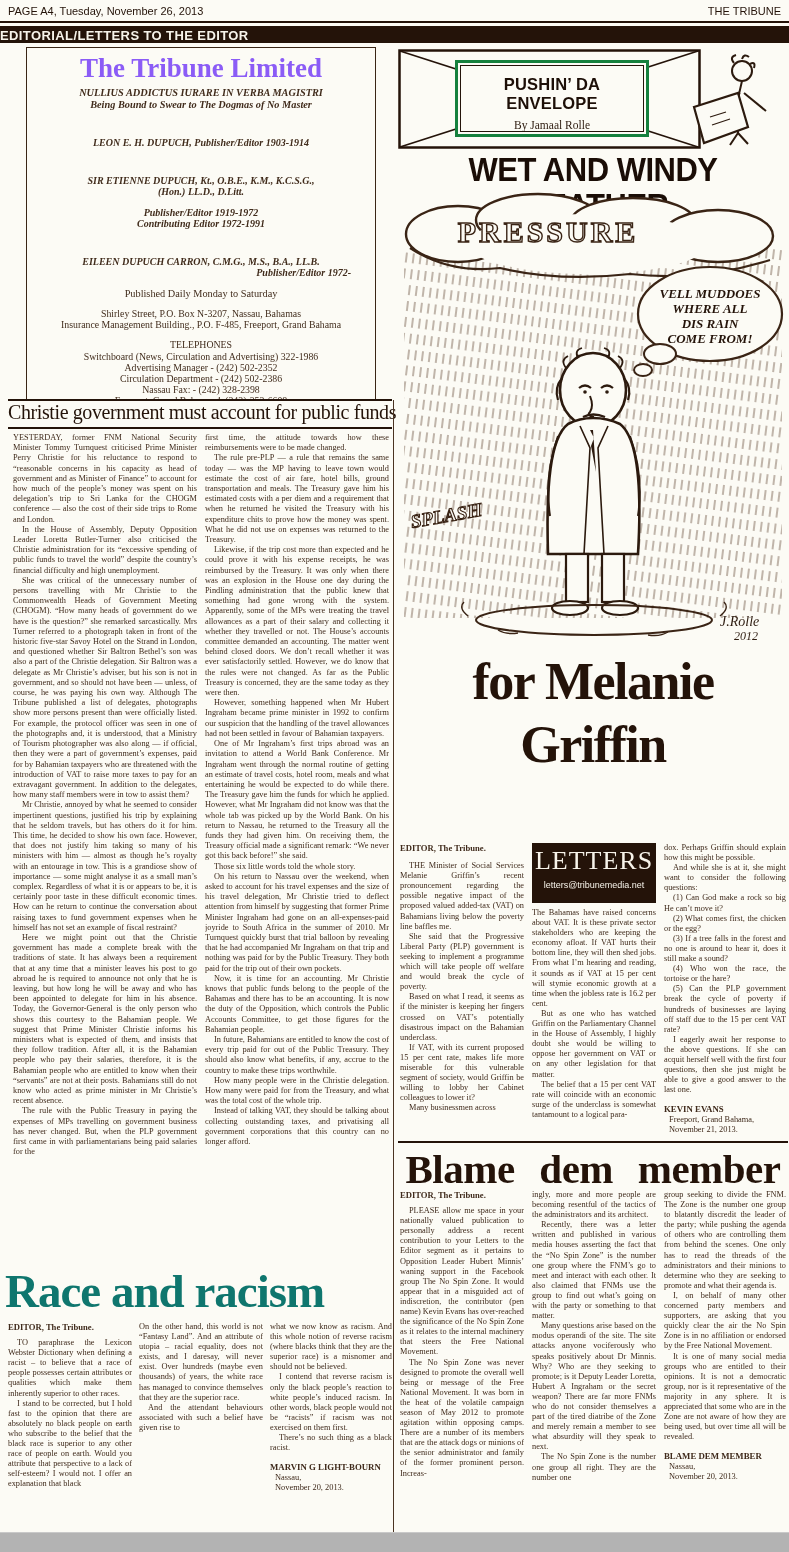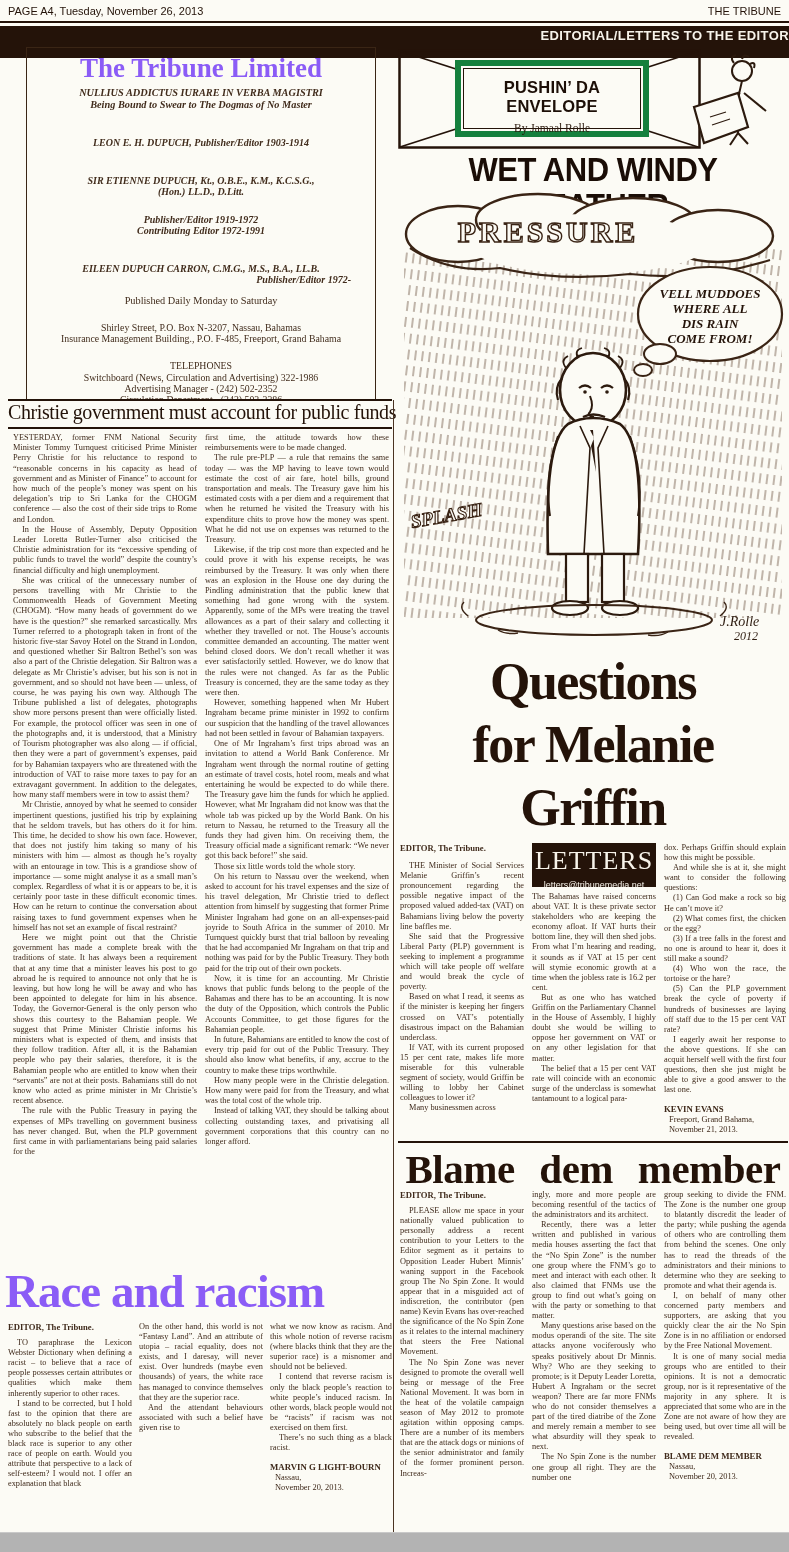--- a/index.html
+++ b/index.html
@@ -9,39 +9,39 @@
     background:#fcfbf5; color:#3f2a1b; overflow:hidden;
     font-family:"Liberation Serif", serif;
   }
   .abs { position:absolute; }
 
   
   .hdr-left  { left:8px; top:5px; font:11px "Liberation Sans", sans-serif; color:#241309; }
   .hdr-right { right:8px; top:5px; font:11px "Liberation Sans", sans-serif; color:#241309; }
   .hdr-rule  { left:0; top:21px; width:789px; height:2px; background:#241309; }
   .section-bar {
-    left:0; top:26px; width:789px; height:32px; background:#241309;
+    left:0; top:26px; width:789px; height:17px; background:#241309;
     color:#f7f3ea; font:bold 13px/19px "Liberation Sans", sans-serif;
-    text-align:right; letter-spacing:.4px;
+    text-align:left; letter-spacing:.4px;
   }
 
   
   .masthead {
     left:26px; top:47px; width:350px; height:353px;
     border:1.5px solid #3a2515; border-bottom:none;
     text-align:center; padding-top:5px; overflow:hidden; color:#412c1c;
   }
   .mh-title { font-size:27px; font-weight:bold; color:#8b5cf6; margin-bottom:3px; }
   .mh-motto { font-size:10.3px; font-weight:bold; font-style:italic; line-height:12px; }
   .mh-name  { font-size:10px; font-weight:bold; font-style:italic; line-height:11.5px; margin-top:26px; }
   .mh-sub   { font-size:10px; font-weight:bold; font-style:italic; line-height:11.5px; }
   .mh-right { text-align:right; padding-right:24px; }
   .mh-plain { font-size:10.3px; line-height:11.5px; margin-top:9px; }
   .mh-line  { font-size:9.8px; line-height:11.2px; }
-  .mh-gap   { margin-top:16px;text-align:center; }
+  .mh-gap   { margin-top:9px;text-align:center; }
 
   
   .ed-rule { left:8px; width:384px; height:1.5px; background:#241309; }
   .ed-headline {
     left:8px; top:401px; width:384px; text-align:center;
     font-size:20px; letter-spacing:-.4px; color:#241309; white-space:nowrap;
   }
   .ed-col {
     top:433px; height:830px; overflow:hidden;
     font-size:8.3px; line-height:10.2px; text-align:justify;
@@ -55,52 +55,52 @@
   .cont p:first-child { text-indent:0; }
   .salutation { font-weight:bold; font-size:8.6px; margin-bottom:8px; }
   .sig { margin-top:9px; }
   .sig-name { font-weight:bold; font-size:8.8px; line-height:10.5px; }
   .sig-line { font-size:8.4px; line-height:10.3px; padding-left:5px; }
 
   
   .envelope { left:398px; top:49px; width:390px; height:100px; }
   .env-title-box {
     position:absolute; left:57px; top:11px; width:194px; height:77px;
-    background:#fcfbf5; border:6px solid #15803d; text-align:center; padding-top:12px;
+    background:#fcfbf5; border:3px solid #15803d; text-align:center; padding-top:12px;
   }
   .env-title-inner { position:absolute; inset:2px; border:1px solid #241309; pointer-events:none; }
   .env-title { font:900 16.5px "Liberation Sans", sans-serif; color:#1d0f07; letter-spacing:.2px; }
   .env-byline { font-size:11.5px; margin-top:6px; color:#2c1a0e; }
   .weather-hl {
     left:398px; top:151px; width:390px; text-align:center;
     font:900 31px/33px "Liberation Sans", sans-serif; color:#1a0d06;
     letter-spacing:-.5px; transform:scaleY(1.1); transform-origin:top center;
   }
   .cartoon { left:398px; top:186px; width:390px; height:464px; }
 
   .griffin-hl {
     left:398px; top:650px; width:390px; text-align:center;
     font-weight:bold; font-size:52px; line-height:63px;
     color:#241309; letter-spacing:-1.5px;
   }
   .letters-box {
-    width:124px; height:44px; background:#241309; color:#f7f3ea;
+    width:124px; height:60px; background:#241309; color:#f7f3ea;
     text-align:center; margin-bottom:5px; overflow:hidden;
   }
   .letters-box-title { font-size:26px; line-height:32px; letter-spacing:1px; padding-top:2px; }
   .letters-box-email { font:9px "Liberation Sans", sans-serif; margin-top:3px; }
 
   .blame-rule { left:398px; top:1141px; width:390px; height:1.5px; background:#241309; }
   .blame-hl {
     left:398px; top:1145px; width:390px; text-align:center;
     font-weight:bold; font-size:41px; color:#241309; word-spacing:15px; letter-spacing:-.5px;
   }
   .race-hl {
     left:5px; top:1264px; width:388px;
-    font-weight:bold; font-size:47px; color:#8b5cf6; letter-spacing:-1px;
+    font-weight:bold; font-size:47px; color:#0f766e; letter-spacing:-1px;
   }
   .gray-band { left:0; top:1532px; width:789px; height:20px; background:#b3b3b3; border-top:1px solid #c9c9c9; }
 
   svg text { font-family:"Liberation Serif", serif; }
 </style>
 </head>
 <body>
 
 <div class="page">
 
@@ -243,21 +243,20 @@
       </g>
 
       <text x="14" y="342" font-size="19" font-weight="bold" font-style="italic" fill="#fcfbf5" stroke="#3a2415" stroke-width="1.1" transform="rotate(-10 14 342)">SPLASH</text>
 
       <text x="322" y="440" font-size="14" font-style="italic" fill="#2c1a0e">J.Rolle</text>
       <text x="336" y="454" font-size="12" font-style="italic" fill="#2c1a0e">2012</text>
     </svg>
   </div>
 
   <div class="abs griffin-hl">
-    <div>Questions</div>
     <div>for Melanie</div>
     <div>Griffin</div>
   </div>
 
   <div class="abs lt-col" style="left:400px;top:843px;width:124px;height:299px">
     <div class="salutation">EDITOR, The Tribune.</div>
     <div class="lt-list">
         <p>THE Minister of Social Services Melanie Griffin’s recent pronouncement regarding the possible negative impact of the proposed valued added-tax (VAT) on Bahamians living below the poverty line baffles me.</p>
         <p>She said that the Progressive Liberal Party (PLP) government is seeking to implement a programme which will take people off welfare and would break the cycle of poverty.</p>
         <p>Based on what I read, it seems as if the minister is keeping her fingers crossed on VAT’s potentially disastrous impact on the Bahamian underclass.</p>

